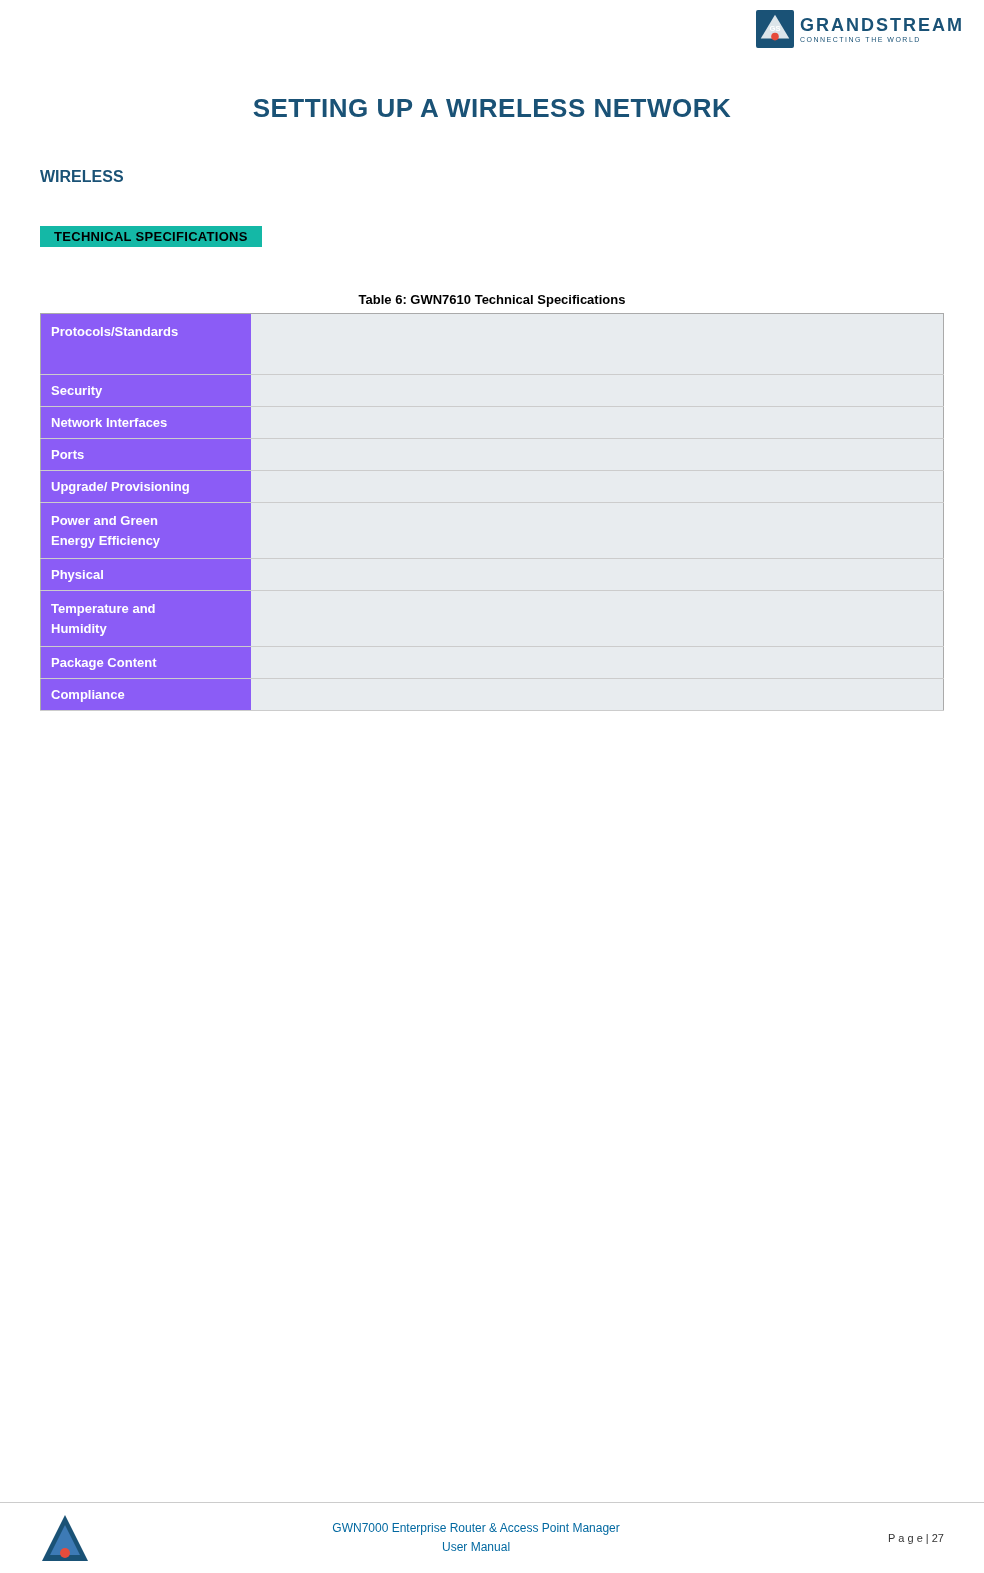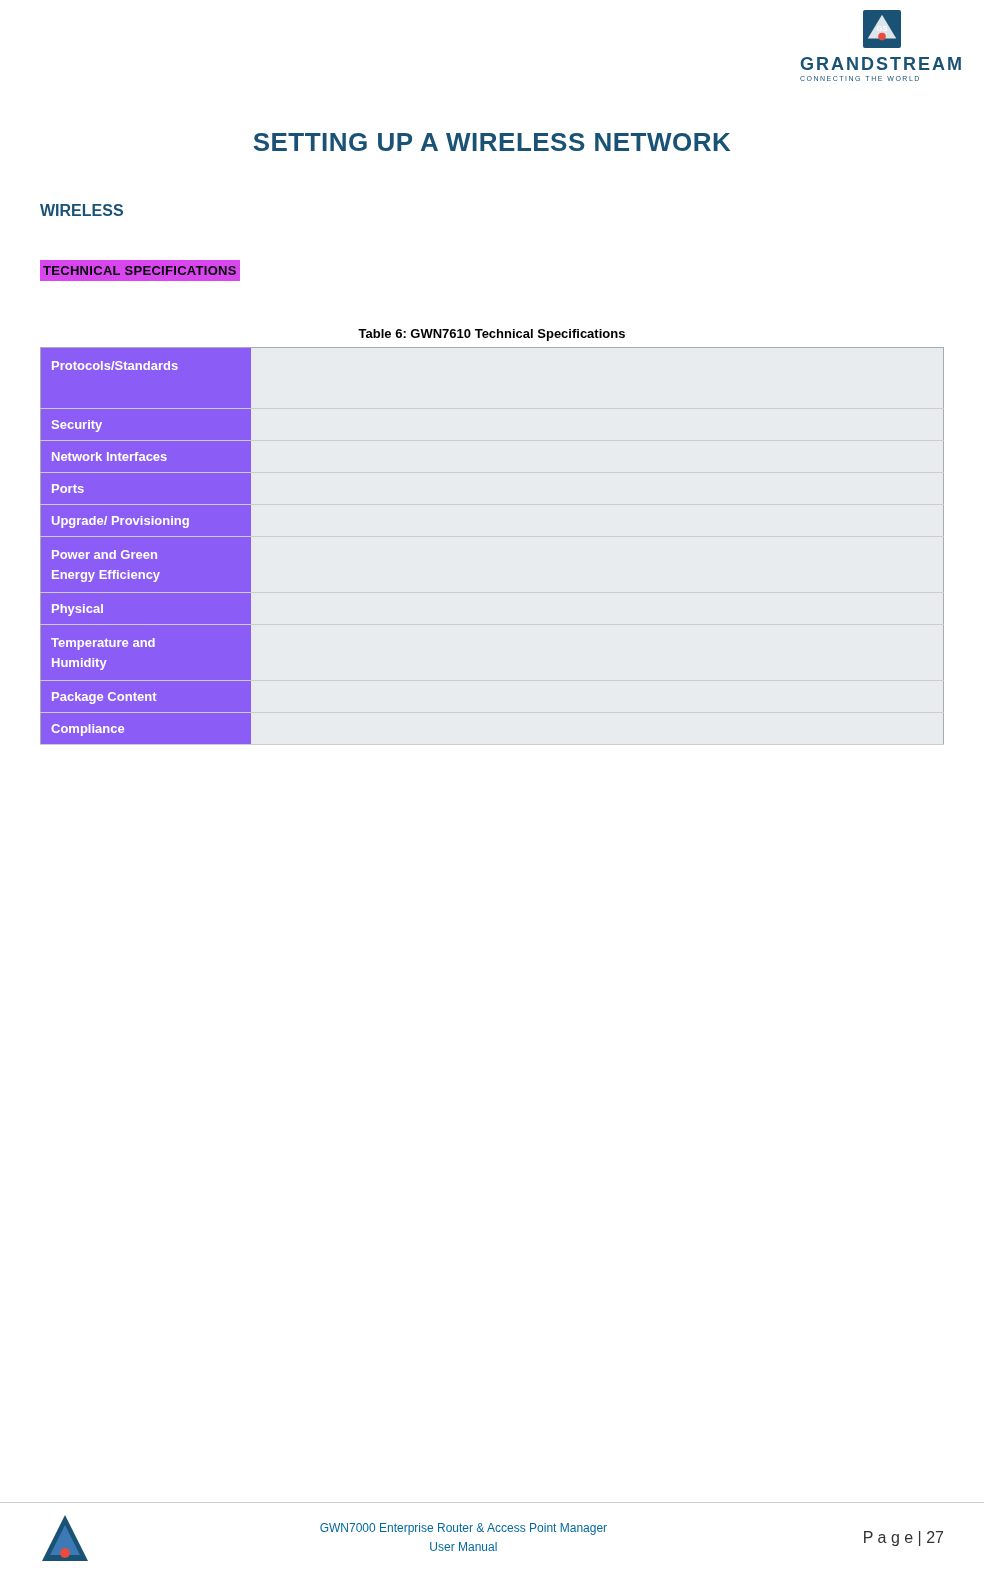--- a/index.html
+++ b/index.html
@@ -15,21 +15,20 @@
     
     .header-logo {
       display: flex;
       justify-content: flex-end;
       padding: 10px 20px 5px 0;
     }
     .logo-box {
       display: flex;
       align-items: center;
       gap: 6px;
-      flex-direction: column;
     }
     .logo-icon {
       width: 38px;
       height: 38px;
     }
     .logo-text-block {
       display: flex;
       flex-direction: column;
     }
     .logo-main-text {
@@ -65,25 +64,25 @@
     .section-heading {
       font-size: 16px;
       font-weight: bold;
       color: #1a5276;
       margin-bottom: 20px;
     }
 
     
     .tech-spec-heading {
       display: inline-block;
-      background-color: #d946ef;
+      background-color: #14b8a6;
       color: #000;
       font-size: 13px;
       font-weight: bold;
-      padding: 3px 3px;
+      padding: 3px 14px;
       margin-bottom: 25px;
       margin-top: 10px;
       letter-spacing: 0.3px;
     }
 
     
     .table-caption {
       text-align: center;
       font-size: 13px;
       font-weight: bold;
@@ -166,21 +165,21 @@
     .footer-text {
       text-align: center;
       flex: 1;
       font-size: 12px;
       color: #0369a1;
     }
     .footer-text div {
       line-height: 1.6;
     }
     .footer-page {
-      font-size: 16px;
+      font-size: 11px;
       color: #333;
       text-align: right;
       white-space: nowrap;
       margin-left: 26px;
     }
     .footer-page span {
       font-weight: normal;
     }
   </style>
 </head>

